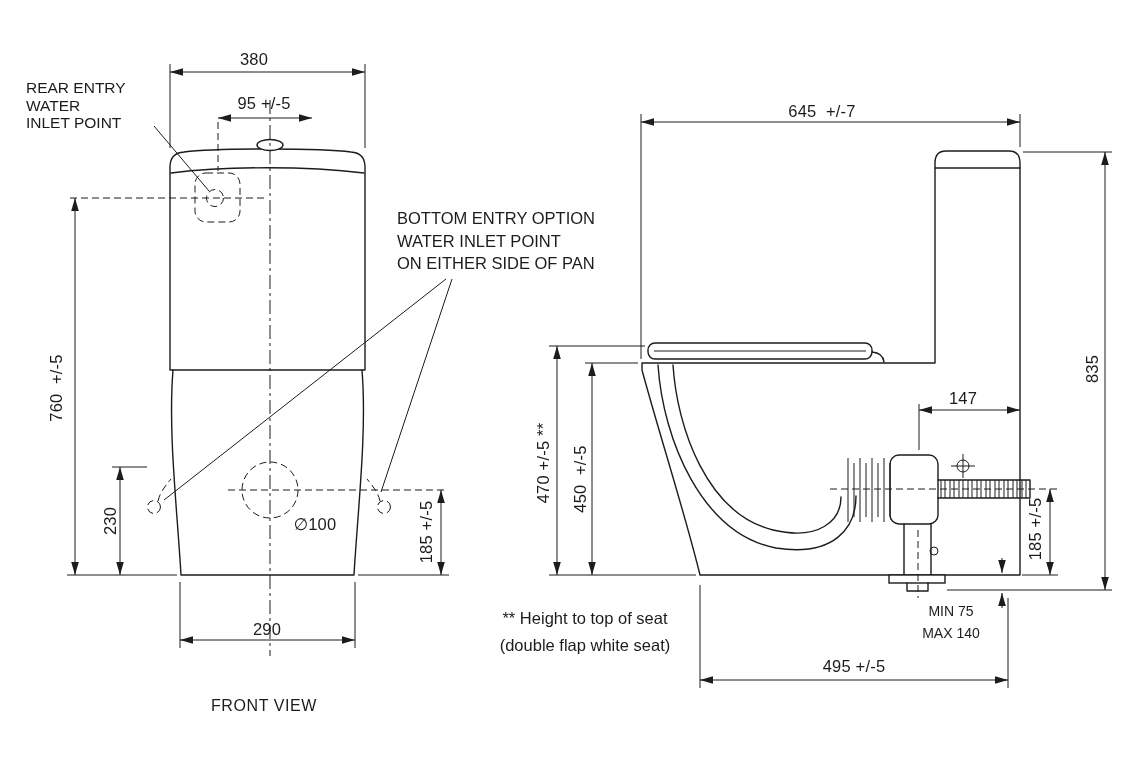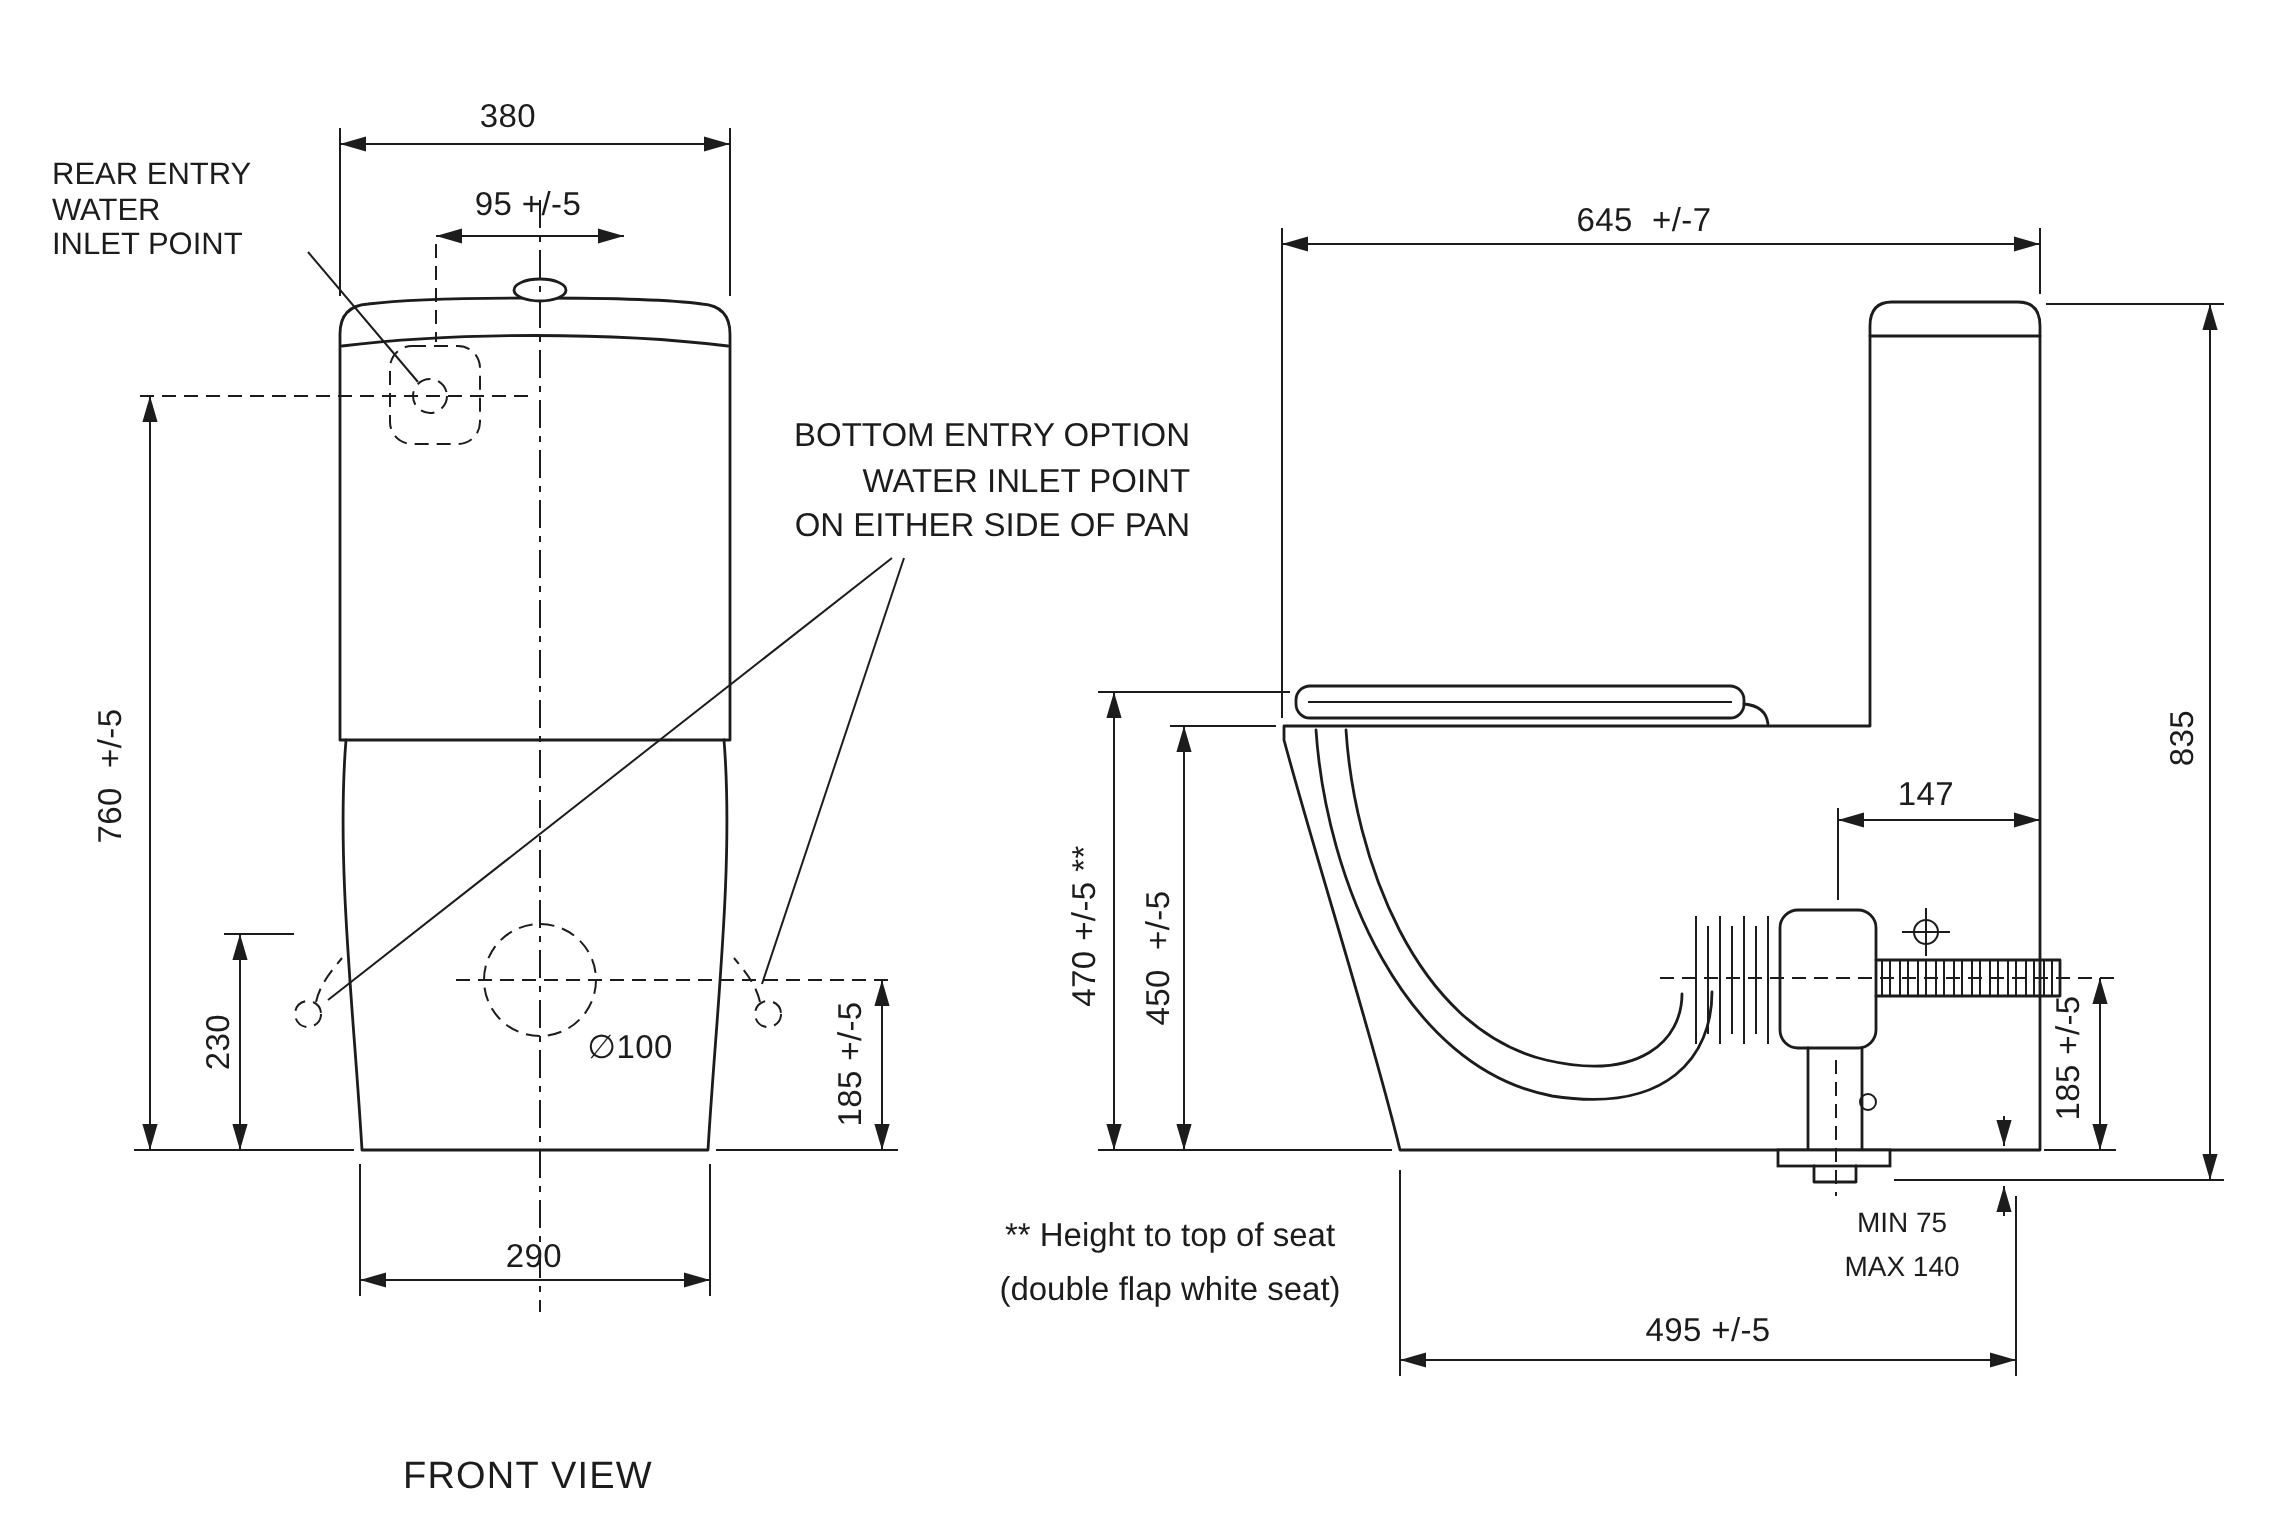--- a/index.html
+++ b/index.html
@@ -19,21 +19,21 @@
   .arr2 { marker-start:url(#aS); marker-end:url(#aE); }
 
   
   .lbl {
     position:absolute; transform:translate(-50%,-50%);
     font-size:16.5px; white-space:pre; letter-spacing:.2px;
   }
   .rot { transform:translate(-50%,-50%) rotate(-90deg); }
   .block { position:absolute; white-space:pre-line; }
   .blockc { position:absolute; transform:translate(-50%,-50%); white-space:pre-line; text-align:center; }
-  .caption { font-size:19px; letter-spacing:.6px;margin-top:33px; }
+  .caption { font-size:16px; letter-spacing:.6px; }
 </style>
 </head>
 <body>
 
 <div class="canvas">
 
   <svg class="art" width="1140" height="760" viewBox="0 0 1140 760">
     <defs>
       <marker id="aE" markerWidth="14" markerHeight="10" refX="13" refY="5" orient="auto" markerUnits="userSpaceOnUse">
         <path d="M0,1.2 L13,5 L0,8.8 Z" fill="#1c1c1c"></path>
@@ -125,21 +125,21 @@
       <line class="dim" marker-end="url(#aE)" x1="1002" y1="558" x2="1002" y2="573"></line>
       <line class="dim" marker-end="url(#aE)" x1="1002" y1="608" x2="1002" y2="593"></line>
     </g>
   </svg>
 
   <div class="block" style="left:26px;top:79px;width:128px;text-align:left;font-size:15.5px;line-height:17.5px;">REAR ENTRY
 WATER
 INLET POINT</div>
   <div class="lbl" style="left:254px;top:59px;">380</div>
   <div class="lbl" style="left:264px;top:103px;">95 +/-5</div>
-  <div class="block" style="left:397px;top:207px;font-size:16.5px;line-height:22.5px;text-align:right;">BOTTOM ENTRY OPTION
+  <div class="block" style="left:397px;top:207px;font-size:16.5px;line-height:22.5px;">BOTTOM ENTRY OPTION
 WATER INLET POINT
 ON EITHER SIDE OF PAN</div>
   <div class="lbl rot" style="left:56px;top:388px;">760  +/-5</div>
   <div class="lbl rot" style="left:110px;top:521px;">230</div>
   <div class="lbl" style="left:315px;top:524px;">∅100</div>
   <div class="lbl rot" style="left:426px;top:532px;">185 +/-5</div>
   <div class="lbl" style="left:267px;top:629px;">290</div>
   <div class="lbl caption" style="left:264px;top:706px;">FRONT VIEW</div>
 
   <div class="lbl" style="left:822px;top:111px;">645  +/-7</div>

